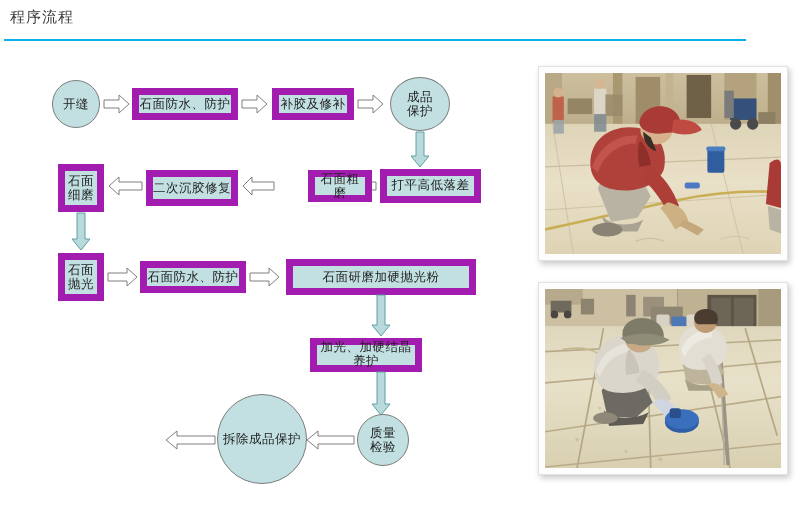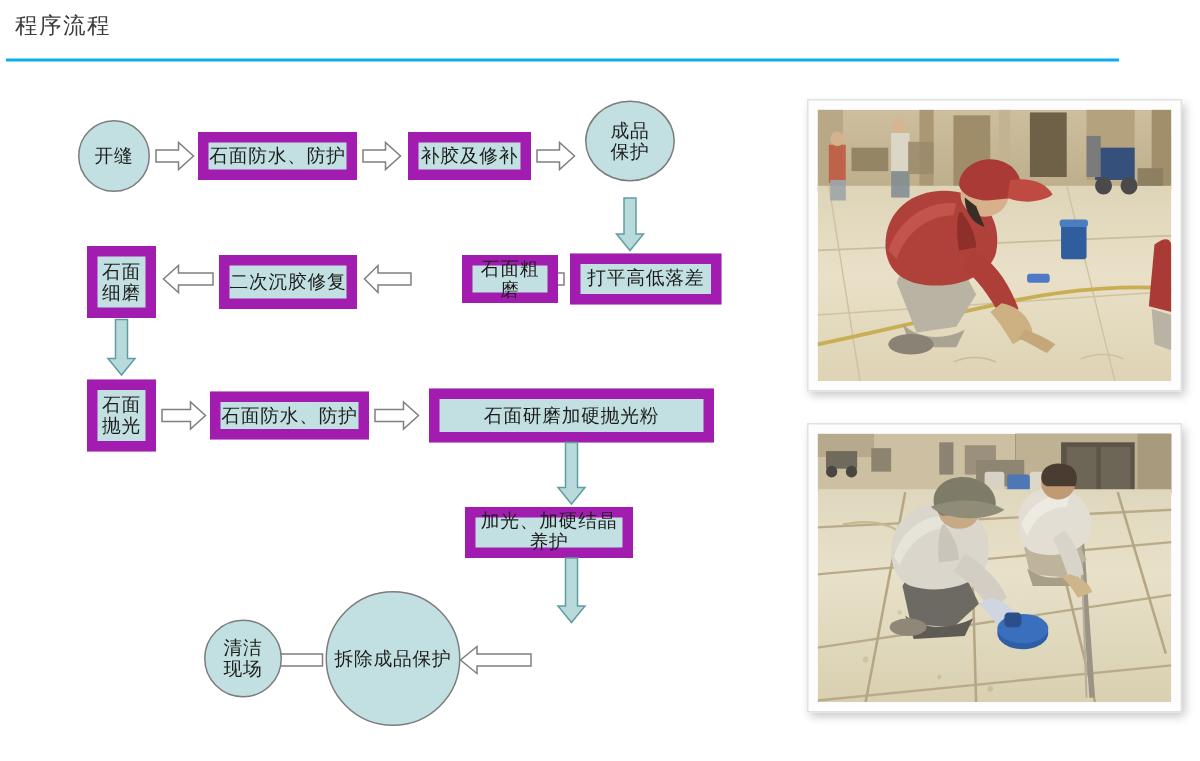--- a/index.html
+++ b/index.html
@@ -136,21 +136,21 @@
   <div class="node rect" style="left:272px; top:42px; width:82px; height:32px;">
     <span class="lbl">补胶及修补</span>
   </div>
 
   <div class="arrow" style="left:358px; top:48px; width:26px; height:20px;">
     <svg viewBox="0 0 26 20" width="26" height="20">
       <path d="M0,6 L15,6 L15,1 L25,10 L15,19 L15,14 L0,14 Z" fill="#ffffff" stroke="#7f7f7f" stroke-width="1"></path>
     </svg>
   </div>
 
-  <div class="node ellipse" style="left:390px; top:21px; width:60px; height:54px;text-align:right;">
+  <div class="node ellipse" style="left:390px; top:31px; width:60px; height:54px;text-align:right;">
     <span class="lbl">成品
 保护</span>
   </div>
 
   <div class="arrow" style="left:410px; top:86px; width:20px; height:36px;">
     <svg viewBox="0 0 20 36" width="20" height="36">
       <path d="M6,0 L14,0 L14,24 L19,24 L10,35 L1,24 L6,24 Z" fill="#b9dadd" stroke="#5f9ea0" stroke-width="1"></path>
     </svg>
   </div>
 
@@ -229,41 +229,41 @@
   <div class="node rect" style="left:310px; top:292px; width:112px; height:34px;font-family:Liberation Mono, monospace;">
     <span class="lbl">加光、加硬结晶养护</span>
   </div>
 
   <div class="arrow" style="left:371px; top:326px; width:20px; height:44px;">
     <svg viewBox="0 0 20 44" width="20" height="44">
       <path d="M6,0 L14,0 L14,32 L19,32 L10,43 L1,32 L6,32 Z" fill="#b9dadd" stroke="#5f9ea0" stroke-width="1"></path>
     </svg>
   </div>
 
+  <div class="node circle" style="left:357px; top:368px; width:52px; height:52px;">
+    <span class="lbl">质量
+检验</span>
+  </div>
 
   <div class="arrow" style="left:306px; top:384px; width:48px; height:20px;">
     <svg viewBox="0 0 48 20" width="48" height="20">
       <path d="M48,6 L12,6 L12,1 L1,10 L12,19 L12,14 L48,14 Z" fill="#ffffff" stroke="#7f7f7f" stroke-width="1"></path>
     </svg>
   </div>
 
   <div class="node circle" style="left:217px; top:348px; width:90px; height:90px;justify-content:center;">
     <span class="lbl">拆除成品保护</span>
   </div>
 
   <div class="arrow" style="left:165px; top:384px; width:50px; height:20px;">
     <svg viewBox="0 0 50 20" width="50" height="20">
       <path d="M50,6 L12,6 L12,1 L1,10 L12,19 L12,14 L50,14 Z" fill="#ffffff" stroke="#7f7f7f" stroke-width="1"></path>
     </svg>
   </div>
 
-  <div class="node circle" style="left:136px; top:367px; width:52px; height:52px;">
-    <span class="lbl">清洁
-现场</span>
-  </div>
 
 </div>
 
 <div class="photo-frame" style="left:538px; top:66px; width:250px; height:195px;">
   <div class="photo">
     <svg viewBox="0 0 250 185" preserveAspectRatio="none">
       <defs>
         <linearGradient id="floorTop" x1="0" y1="0" x2="0" y2="1">
           <stop offset="0%" stop-color="#ded4b8"></stop>
           <stop offset="45%" stop-color="#e9e0c8"></stop>

